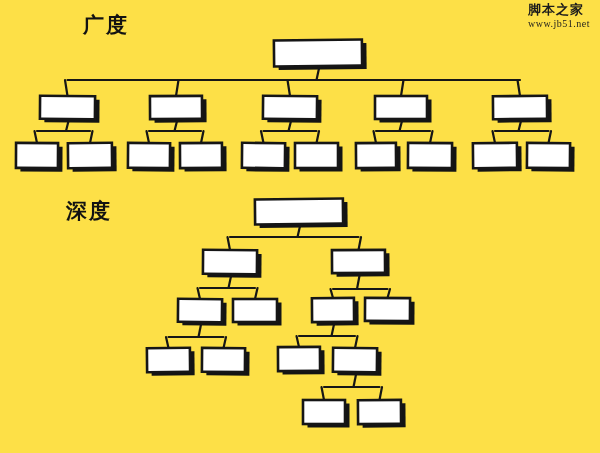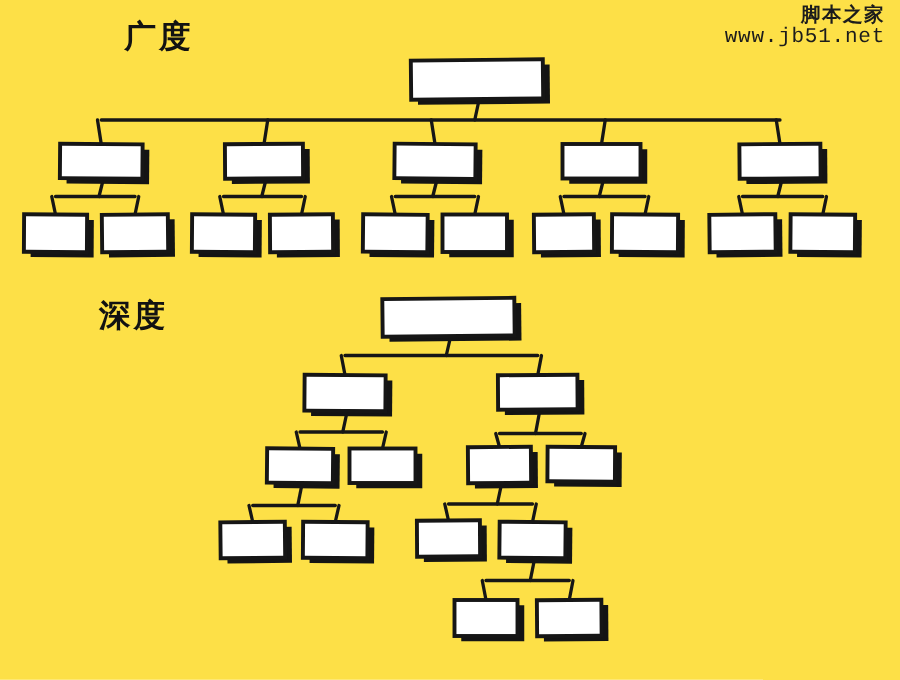--- a/index.html
+++ b/index.html
@@ -16,32 +16,32 @@
     font-weight:600;
     color:#121212;
     letter-spacing:2px;
     line-height:1;
   }
   #label-breadth{left:83px;top:14px;}
   #label-depth{left:66px;top:200px;}
   .watermark{
     position:absolute;
     top:3px;right:10px;
-    text-align:right;
+    text-align:left;
     color:#1c1c1c;
     line-height:1.1;
   }
   .wm-title{
     font-size:13px;
     font-weight:700;
     letter-spacing:1px;
   }
   .wm-url{
-    font-size:14px;
-    font-family:Liberation Mono, monospace;
+    font-size:10px;
+    font-family:Liberation Serif, serif;
     letter-spacing:0.5px;
     margin-top:1px;
   }
   #diagram-svg{
     position:absolute;
     left:0;top:0;
   }
 </style>
 </head>
 <body>

